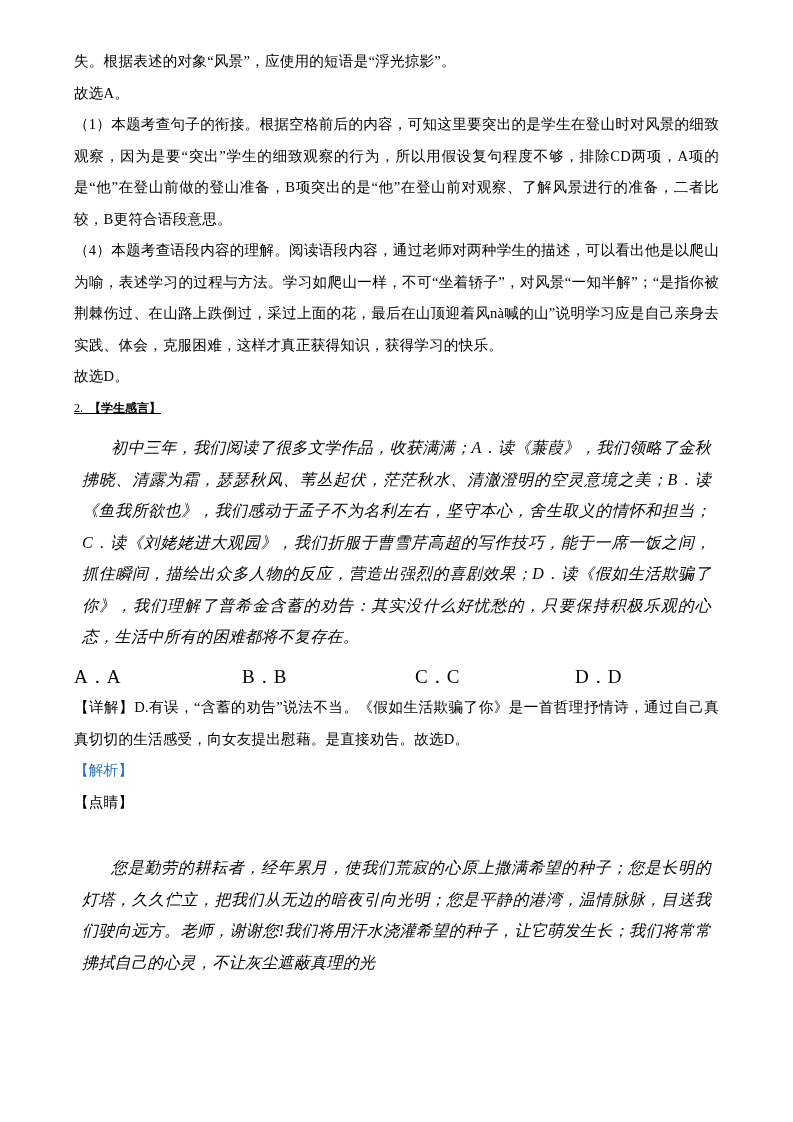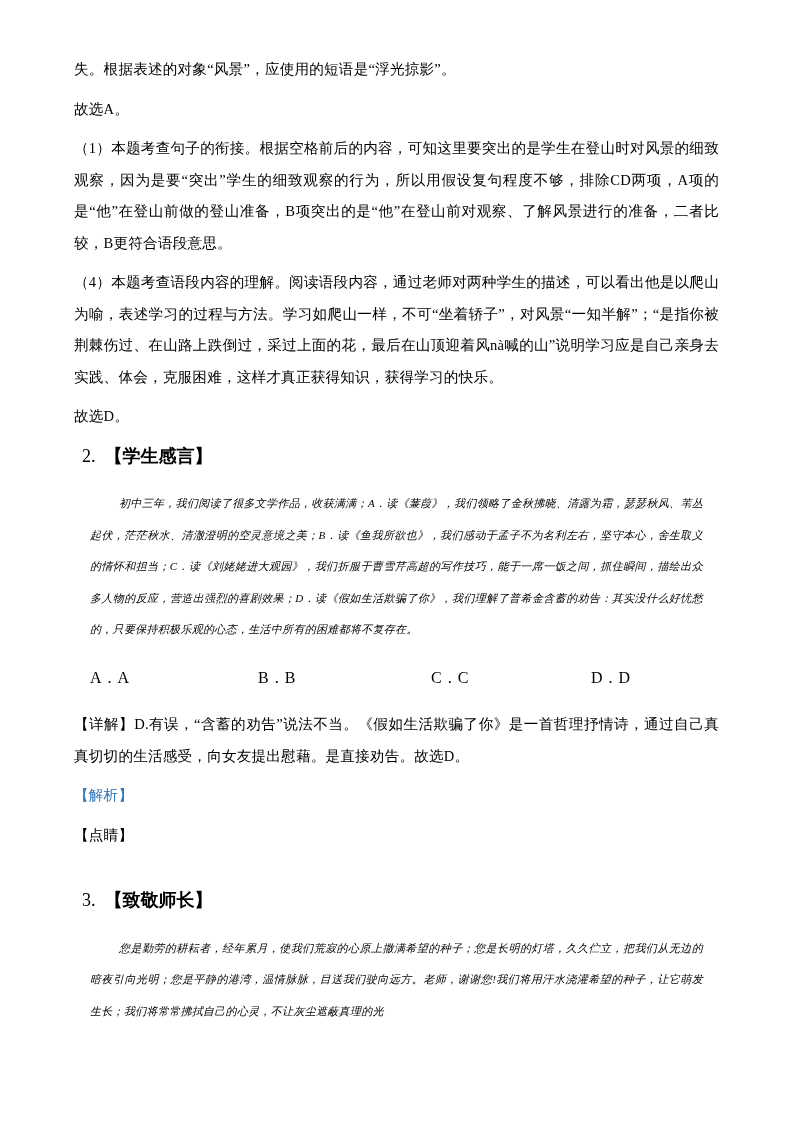--- a/index.html
+++ b/index.html
@@ -27,47 +27,47 @@
   .para {
     font-size: 14.6px;
     line-height: 31.5px;
     text-align: justify;
     text-justify: inter-ideograph;
     margin: 0;
     letter-spacing: 0.2px;
   }
   .indent1 {
     text-indent: 0;
-    margin-top: 8px;
   }
   .kaiti {
     font-family: "Liberation Serif", "DejaVu Serif", serif;
     font-style: italic;
-    font-size: 11px;
+    font-size: 16px;
     line-height: 31.5px;
     text-align: justify;
     text-justify: inter-ideograph;
-    margin: 16px;
+    margin: 8px;
     letter-spacing: 0.3px;
   }
   .item-head {
-    font-size: 18px;
+    font-size: 12px;
     line-height: 31.5px;
-    margin: 8px;
+    margin: 0;
+    text-decoration: underline;
   }
   .bold {
     font-weight: bold;
   }
   .blue {
     color: #2e74b5;
   }
   .options-row {
-    font-size: 16px;
+    font-size: 19px;
     line-height: 31.5px;
-    margin: 16px;
+    margin: 0;
     display: block;
     position: relative;
     white-space: pre;
   }
   .opt {
     display: inline-block;
   }
   .opt-a { width: 168px; }
   .opt-b { width: 173px; }
   .opt-c { width: 160px; }
@@ -93,17 +93,16 @@
 
 
   <p class="para indent1"><span>【详解】</span><span>D.有误，“含蓄的劝告”说法不当。《假如生活欺骗了你》是一首哲理抒情诗，通过自己真真切切的生活感受，向女友提出慰藉。是直接劝告。故选D。</span></p>
 
   <p class="para indent1 blue">【解析】</p>
 
   <p class="para indent1">【点睛】</p>
 
   <div class="spacer-md"></div>
 
-  <p class="item-head"><span>3.</span>&nbsp;&nbsp;<span class="bold">【致敬师长】</span></p>
 
   <p class="kaiti" style="text-indent:29px;">您是勤劳的耕耘者，经年累月，使我们荒寂的心原上撒满希望的种子；您是长明的灯塔，久久伫立，把我们从无边的暗夜引向光明；您是平静的港湾，温情脉脉，目送我们驶向远方。老师，谢谢您!我们将用汗水浇灌希望的种子，让它萌发生长；我们将常常拂拭自己的心灵，不让灰尘遮蔽真理的光</p>
 
 </div>
 
 </body></html>

